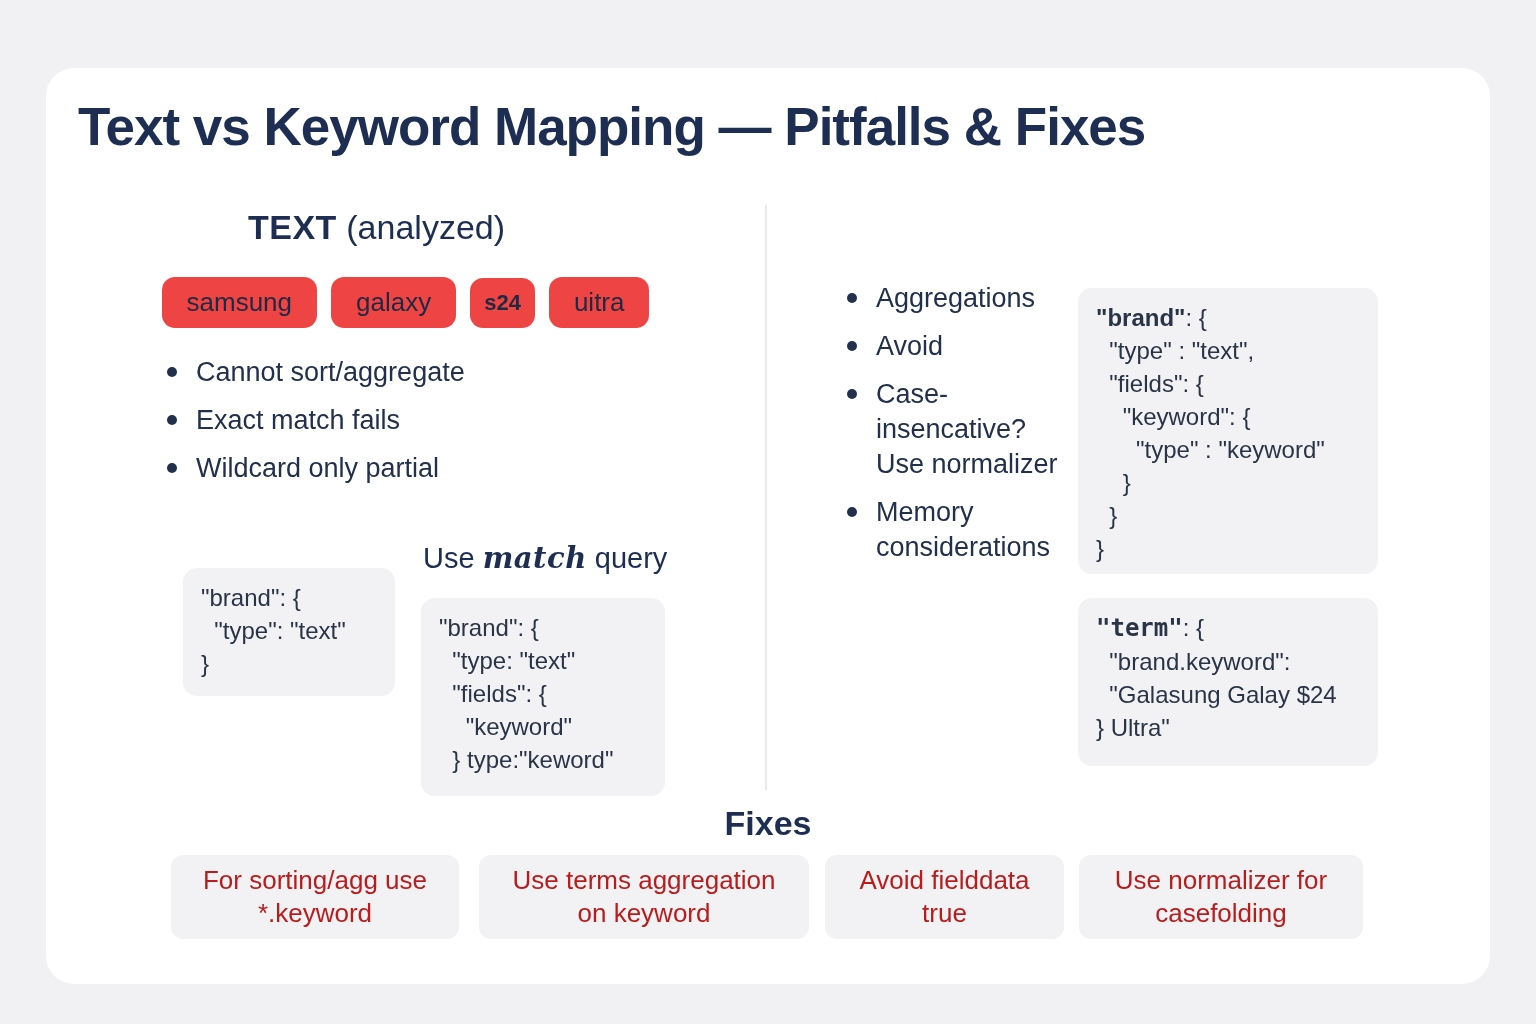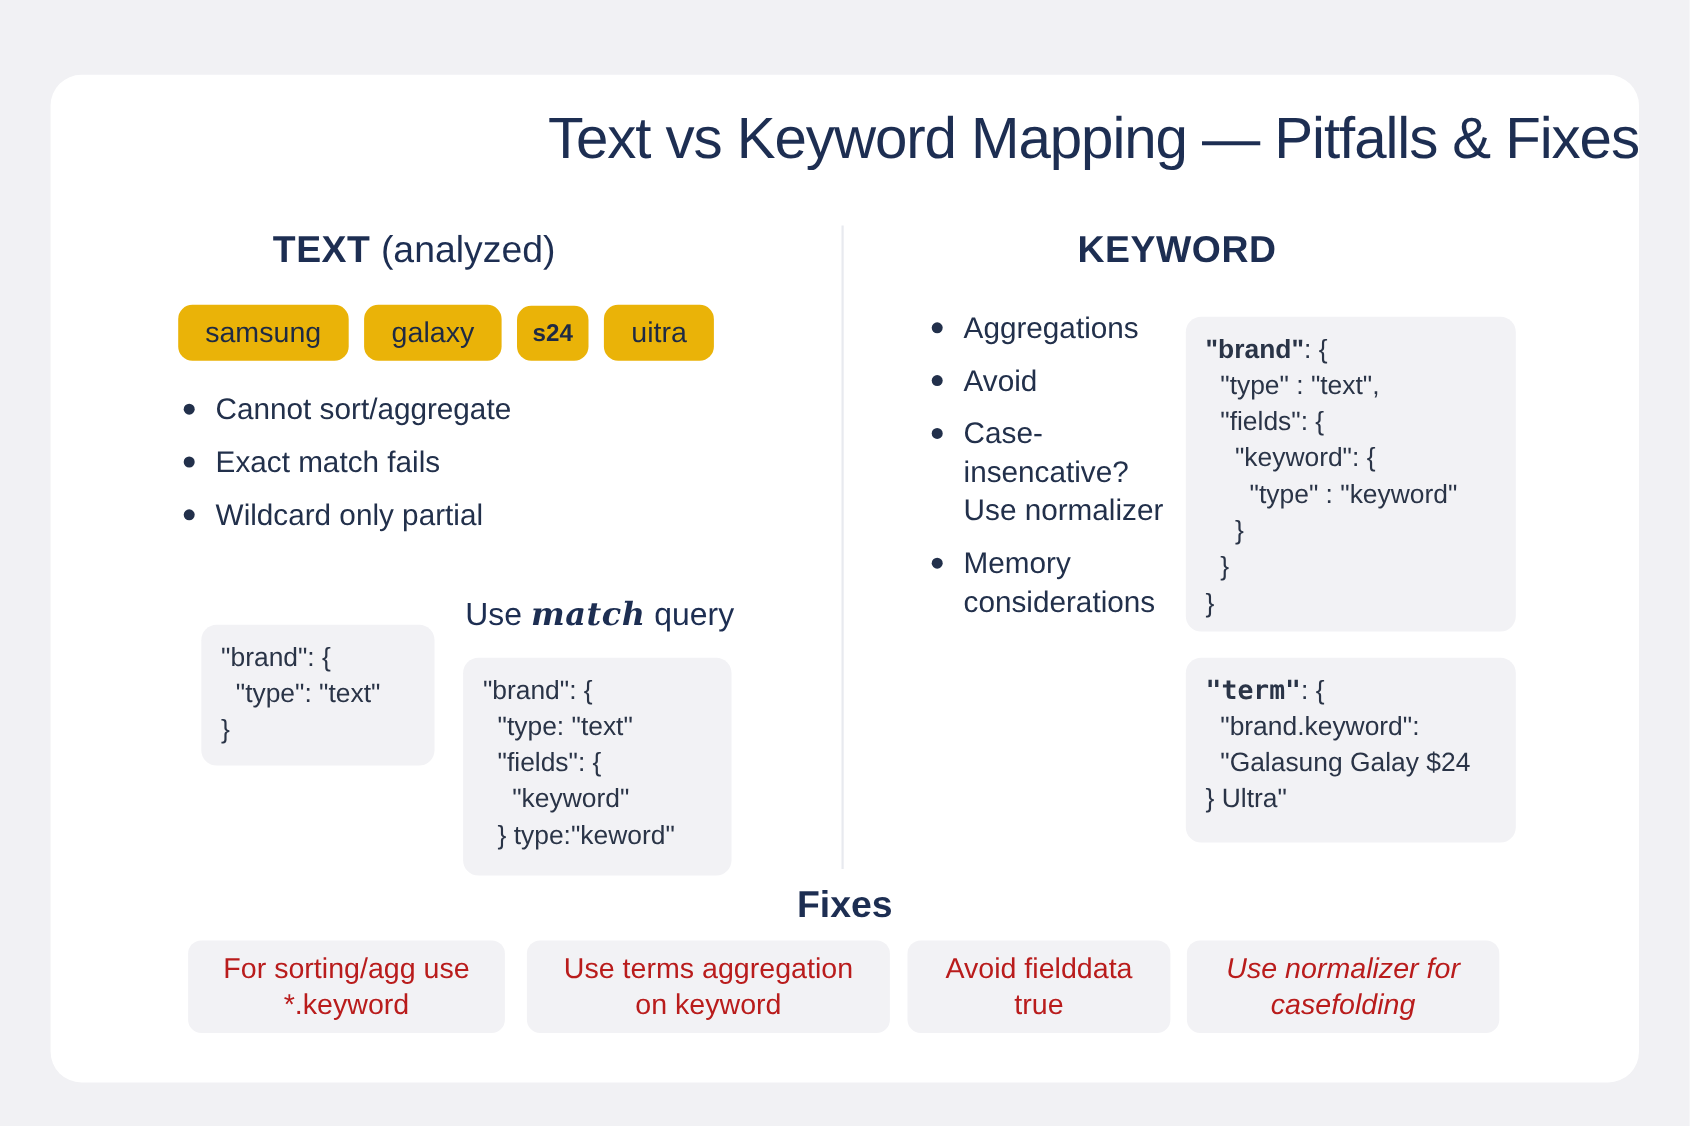--- a/index.html
+++ b/index.html
@@ -9,35 +9,35 @@
     font-family:"Liberation Sans",sans-serif;
     color:#26334d;
     -webkit-font-smoothing:antialiased;
   }
   .card{
     position:absolute;left:46px;top:68px;width:1444px;height:916px;
     background:#ffffff;border-radius:28px;
   }
   .title{
     position:absolute;left:0;top:28px;width:100%;
-    text-align:right;font-size:53px;font-weight:400;color:#1d2e52;
-    letter-spacing:-1px;margin:0;
+    text-align:left;font-size:53px;font-weight:700;color:#1d2e52;
+    letter-spacing:-1px;margin:0;padding-left:32px;
   }
   .col-heading{
     position:absolute;top:140px;font-size:34px;color:#1d2e52;text-align:center;
   }
   .col-heading .strong{font-weight:700;letter-spacing:.5px;}
   .heading-text{left:0;width:661px;}
   .heading-keyword{left:744px;width:560px;font-weight:700;letter-spacing:.5px;}
   .chips{
     position:absolute;left:0;top:209px;width:719px;
     display:flex;justify-content:center;align-items:center;gap:14px;
   }
   .chip{
-    background:#eab308;border-radius:13px;padding:10px 25px;
+    background:#ef4444;border-radius:13px;padding:10px 25px;
     font-size:26px;color:#1e2a44;white-space:nowrap;
   }
   .chip.small{font-size:22px;padding:12px 14px;font-weight:bold;}
   ul.bullets{list-style:none;margin:0;padding:0;}
   ul.bullets li{
     position:relative;padding-left:33px;font-size:27px;line-height:35px;
     margin-bottom:13px;white-space:pre-line;color:#22304b;
   }
   ul.bullets li::before{
     content:"";position:absolute;left:4px;top:12px;width:10px;height:10px;
@@ -75,21 +75,21 @@
   }
   .fix-box{
     position:absolute;top:787px;height:84px;background:#f2f2f5;border-radius:12px;
     display:flex;align-items:center;justify-content:center;text-align:center;
     font-size:26px;line-height:33px;color:#b91c1c;white-space:pre-line;
     box-sizing:border-box;padding:6px 10px;
   }
   .fix-1{left:125px;width:288px;}
   .fix-2{left:433px;width:330px;}
   .fix-3{left:779px;width:239px;}
-  .fix-4{left:1033px;width:284px;font-style:italic;}
+  .fix-4{left:1033px;width:284px;}
 </style>
 </head>
 <body>
 
 <div class="card">
 
   <h1 class="title">Text vs Keyword Mapping — Pitfalls &amp; Fixes</h1>
 
   <div class="col-heading heading-text"><span class="strong">TEXT</span><span> (analyzed)</span></div>
 
@@ -113,21 +113,20 @@
   <div class="match-label"><span>Use </span><em class="match-em">match</em><span> query</span></div>
 
   <pre class="code code-match">"brand": {
   "type: "text"
   "fields": {
     "keyword"
   } type:"keword"</pre>
 
   <div class="divider"></div>
 
-  <div class="col-heading heading-keyword">KEYWORD</div>
 
   <ul class="bullets benefits">
     <li>Aggregations</li>
     <li>Avoid</li>
     <li>Case-
 insencative?
 Use normalizer</li>
     <li>Memory
 considerations</li>
   </ul>

